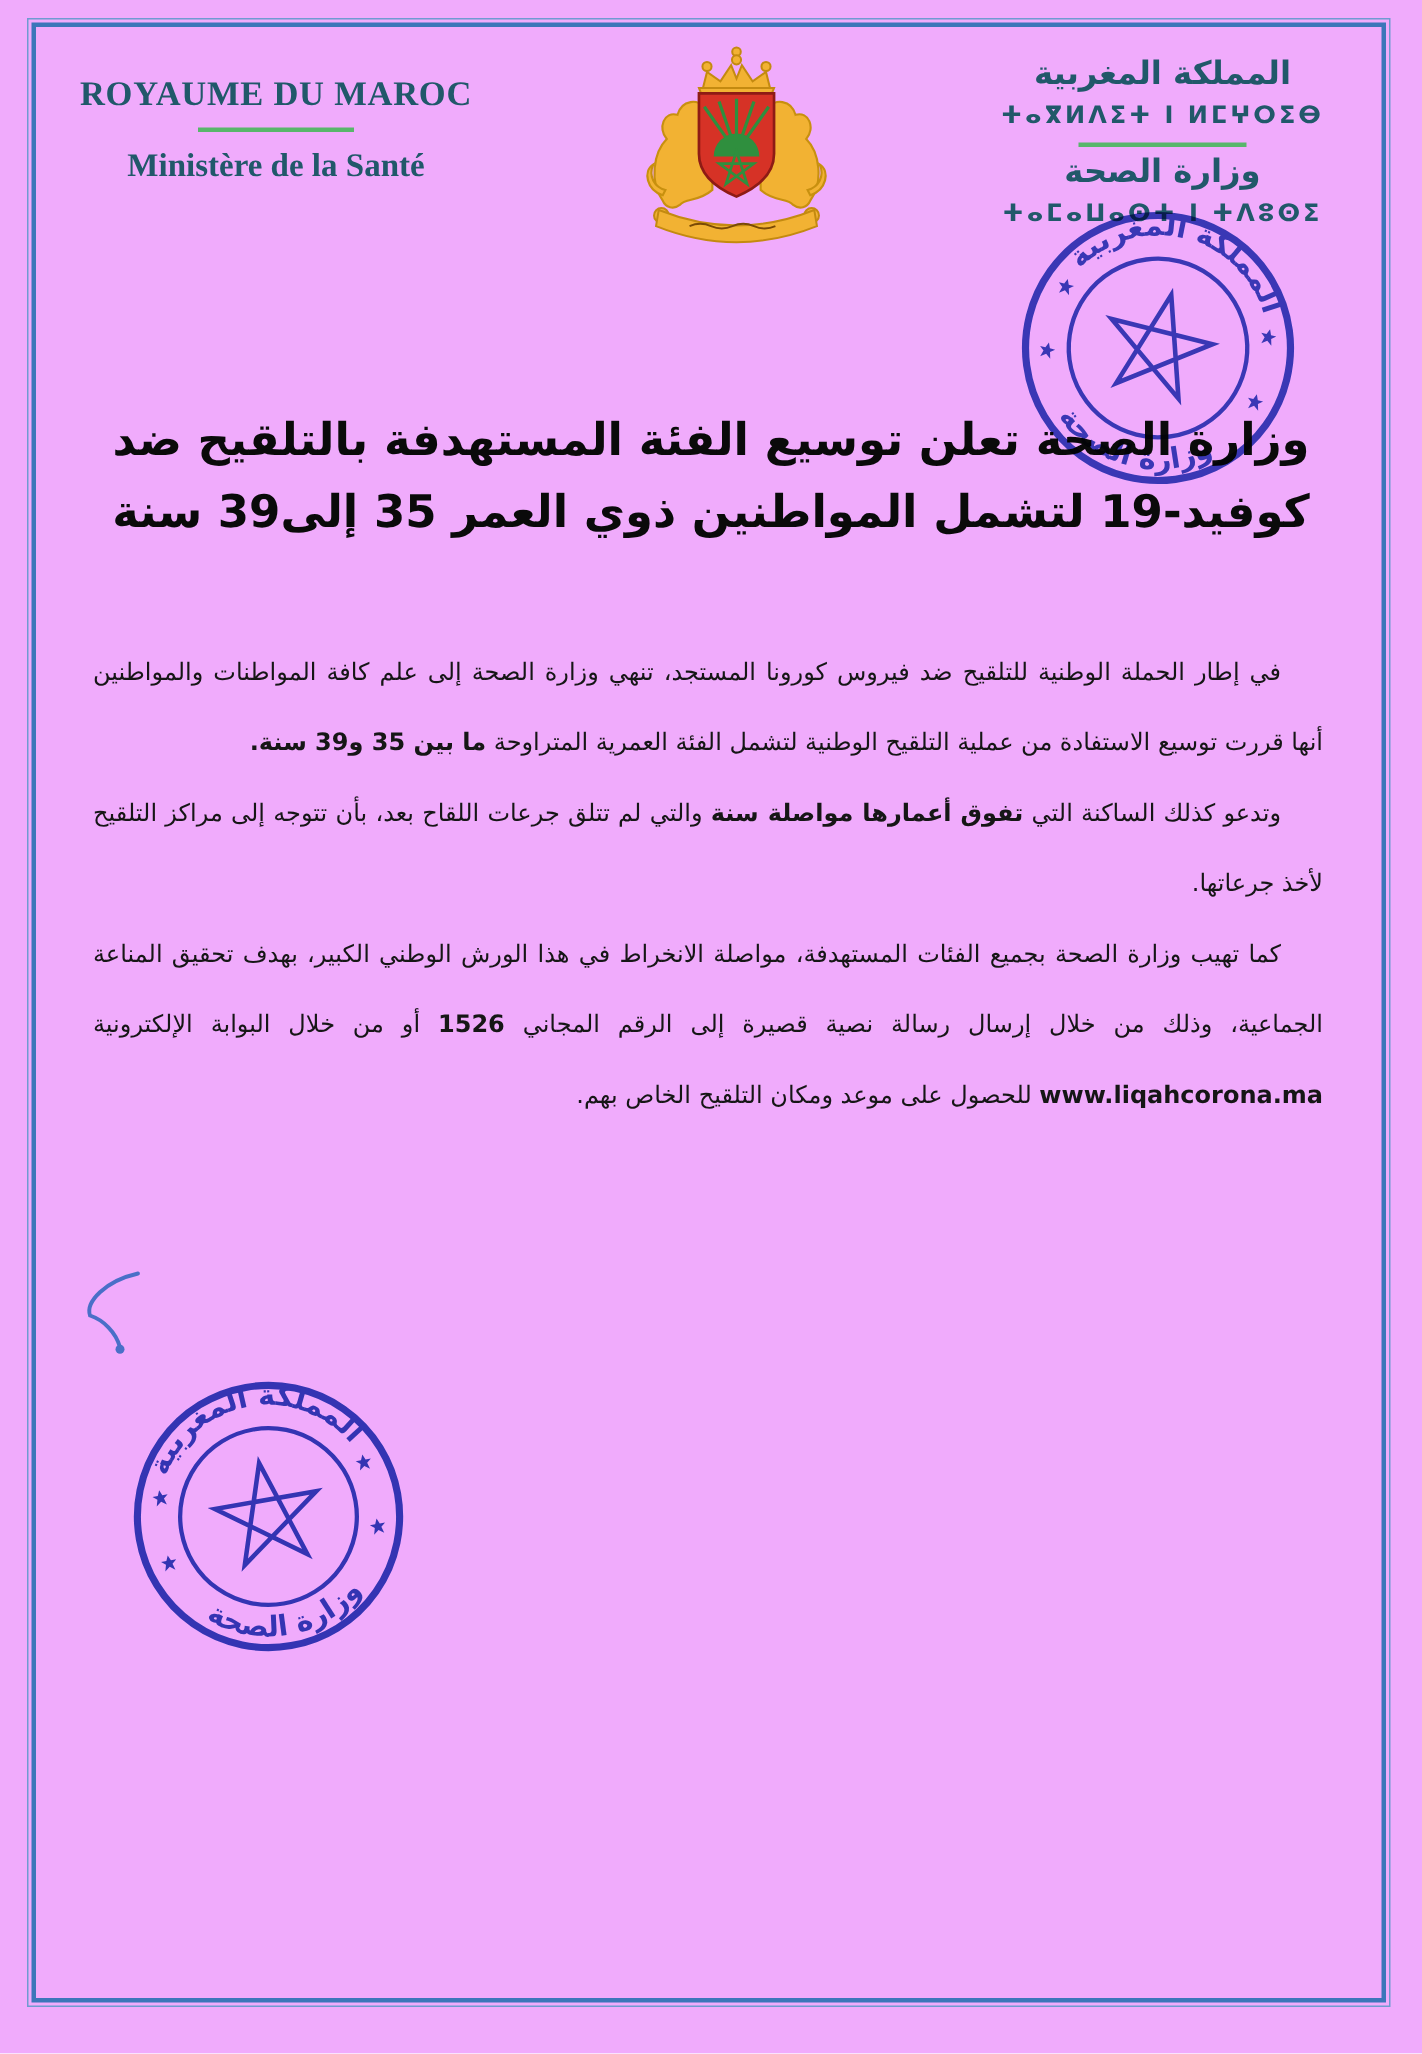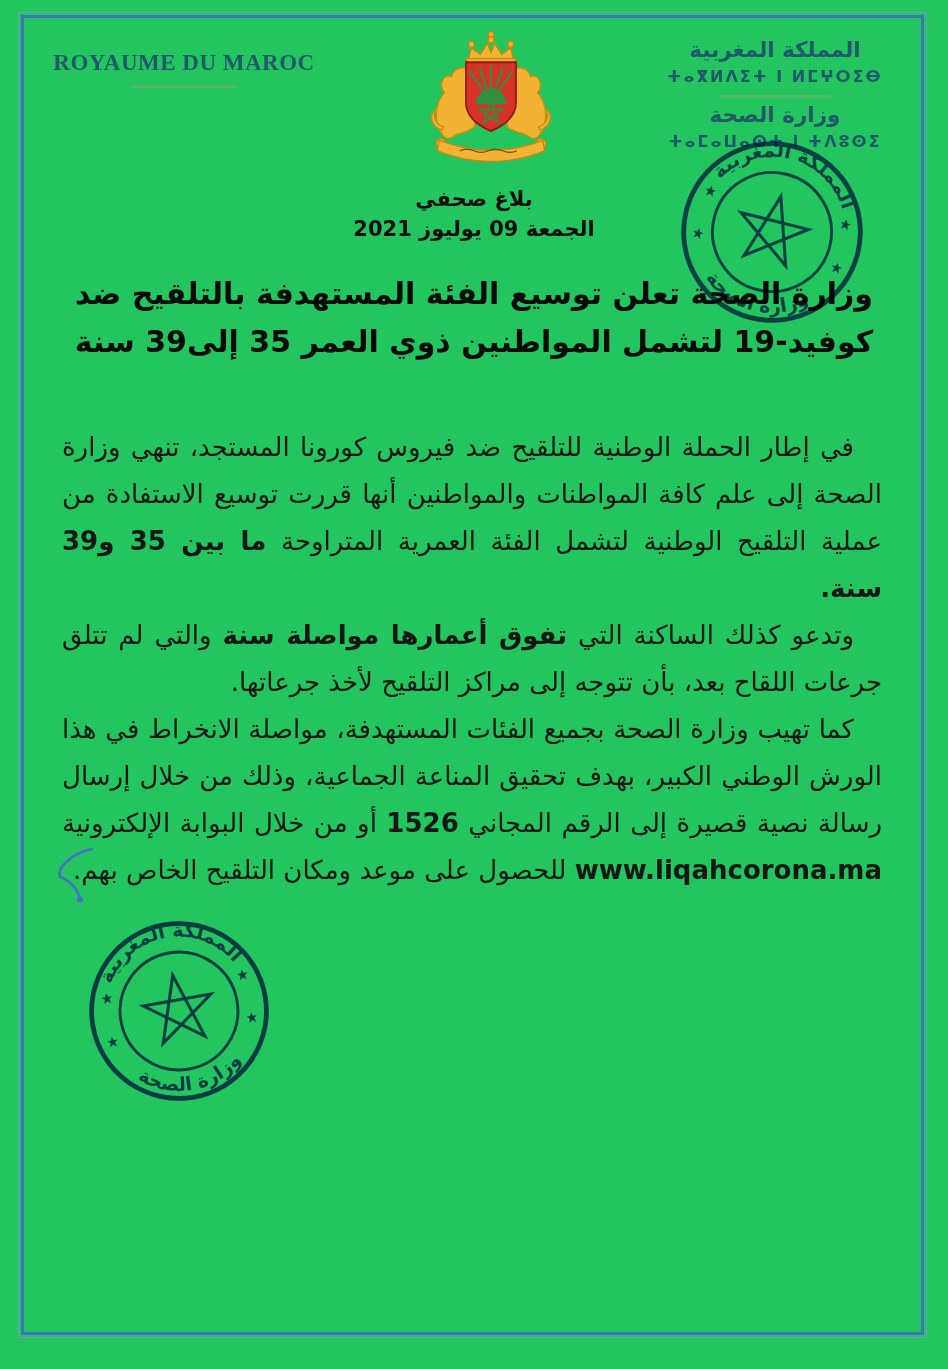--- a/index.html
+++ b/index.html
@@ -1,18 +1,18 @@
 <!DOCTYPE html>
 <html lang="ar"><head>
 <meta charset="utf-8">
 <style>
   html,body{margin:0;padding:0;background:#ffffff;}
   .page{
     position:relative; width:948px; height:1369px;
-    background:#22c55e; overflow:hidden;
+    background:#f0abfc; overflow:hidden;
     font-family:"DejaVu Sans",sans-serif; color:#141414;
   }
   
   .frame-outer{
     position:absolute; left:18px; top:12px; width:907px; height:1324px;
     border:1.5px solid #6f9bd1;
   }
   .frame-inner{ position:absolute; inset:2px; border:3px solid #3c76ba; }
 
   
@@ -44,21 +44,21 @@
   .title{
     position:absolute; top:270px; left:70px; right:70px; margin:0;
     direction:rtl; text-align:center;
     font-size:30px; font-weight:bold; line-height:48px; color:#0a0a0a;
   }
 
   
   .body-text{
     position:absolute; top:424px; left:62px; right:66px;
     direction:rtl; text-align:justify;
-    font-size:26px; line-height:47px; color:#161616;
+    font-size:16px; line-height:47px; color:#161616;
   }
   .body-text p{ margin:0; text-indent:28px; }
   .body-text .b{ font-weight:bold; }
   .body-text .u{ text-decoration-thickness:2.5px; text-underline-offset:5px; }
   .body-text .ltr{ direction:ltr; unicode-bidi:embed; }
 
   
   .stamp{ position:absolute; mix-blend-mode:multiply; }
   .stamp-tr{ left:676px; top:136px; width:192px; height:192px; transform:rotate(14deg); opacity:.93; }
   .stamp-bl{ left:84px;  top:916px; width:190px; height:190px; transform:rotate(-10deg); opacity:.96; }
@@ -75,20 +75,21 @@
 
 <div class="page">
 
   <div class="frame-outer">
     <div class="frame-inner"></div>
   </div>
 
   <div class="hdr-left">
     <div class="country">ROYAUME DU MAROC</div>
     <div class="green-rule"></div>
+    <div class="ministry">Ministère de la Santé</div>
   </div>
 
   <svg class="arms" viewBox="0 0 170 160" aria-hidden="true">
 
     <g fill="#f2b233" stroke="#c8900f" stroke-width="1.6">
       <path id="lionL" d="M30,120 C20,106 23,84 33,74 C26,66 31,53 41,56 C44,45 57,43 62,52 L67,58 L67,112 C57,121 47,118 43,123 C38,127 32,125 30,120 Z"></path>
       <path d="M30,116 C18,112 15,98 23,93 C19,102 24,110 32,112 Z"></path>
       <use href="#lionL" transform="translate(170,0) scale(-1,1)"></use>
       <path d="M140,116 C152,112 155,98 147,93 C151,102 146,110 138,112 Z"></path>
     </g>
@@ -118,24 +119,20 @@
   </svg>
 
   <div class="hdr-right">
     <div class="ar" dir="rtl">المملكة المغربية</div>
     <div class="tif">ⵜⴰⴳⵍⴷⵉⵜ ⵏ ⵍⵎⵖⵔⵉⴱ</div>
     <div class="green-rule"></div>
     <div class="ar" dir="rtl">وزارة الصحة</div>
     <div class="tif">ⵜⴰⵎⴰⵡⴰⵙⵜ ⵏ ⵜⴷⵓⵙⵉ</div>
   </div>
 
-  <div class="release-meta" dir="rtl">
-    <div>بلاغ صحفي</div>
-    <div>الجمعة 09 يوليوز 2021</div>
-  </div>
 
   <h1 class="title"><span>وزارة الصحة تعلن توسيع الفئة المستهدفة بالتلقيح ضد</span><br><span>كوفيد-19 لتشمل المواطنين ذوي العمر 35 إلى39 سنة</span></h1>
 
   <div class="body-text">
       <p><span>في إطار الحملة الوطنية للتلقيح ضد فيروس كورونا المستجد، تنهي وزارة الصحة إلى علم كافة المواطنات والمواطنين أنها قررت توسيع الاستفادة من عملية التلقيح الوطنية لتشمل الفئة العمرية المتراوحة </span><span class="b">ما بين 35 و39 سنة.</span></p>
       <p><span>وتدعو كذلك الساكنة التي </span><span class="b">تفوق أعمارها مواصلة سنة</span><span> والتي لم تتلق جرعات اللقاح بعد، بأن تتوجه إلى مراكز التلقيح لأخذ جرعاتها.</span></p>
       <p><span>كما تهيب وزارة الصحة بجميع الفئات المستهدفة، مواصلة الانخراط في هذا الورش الوطني الكبير، بهدف تحقيق المناعة الجماعية، وذلك من خلال إرسال رسالة نصية قصيرة إلى الرقم المجاني </span><span class="b">1526</span><span> أو من خلال البوابة الإلكترونية </span><span class="b u ltr">www.liqahcorona.ma</span><span>  للحصول على موعد ومكان التلقيح الخاص بهم.</span></p>
     </div>
 
   <svg class="stamp stamp-tr" viewBox="0 0 200 200" style="--ink:#2e45b2" aria-hidden="true">

